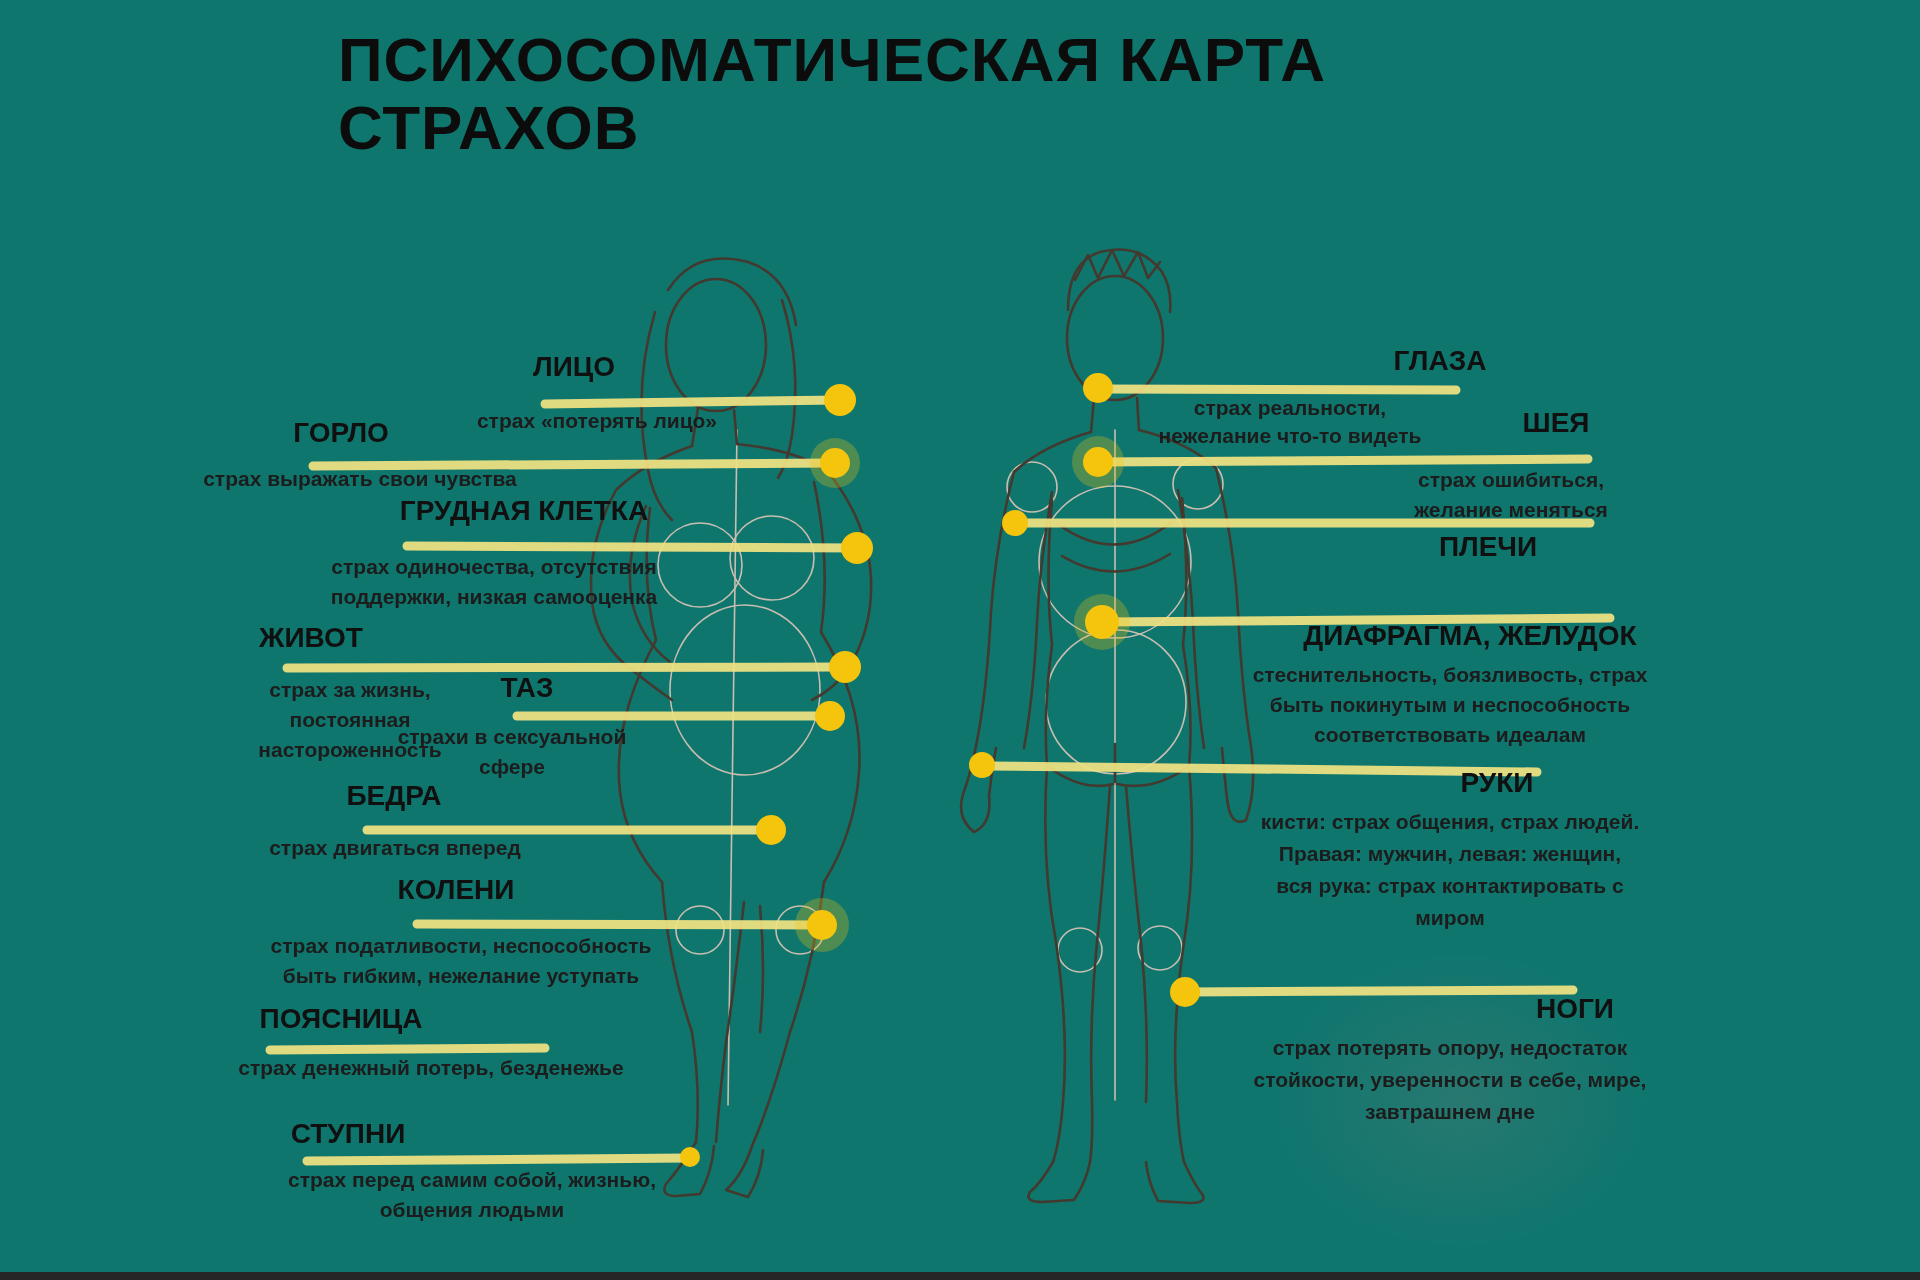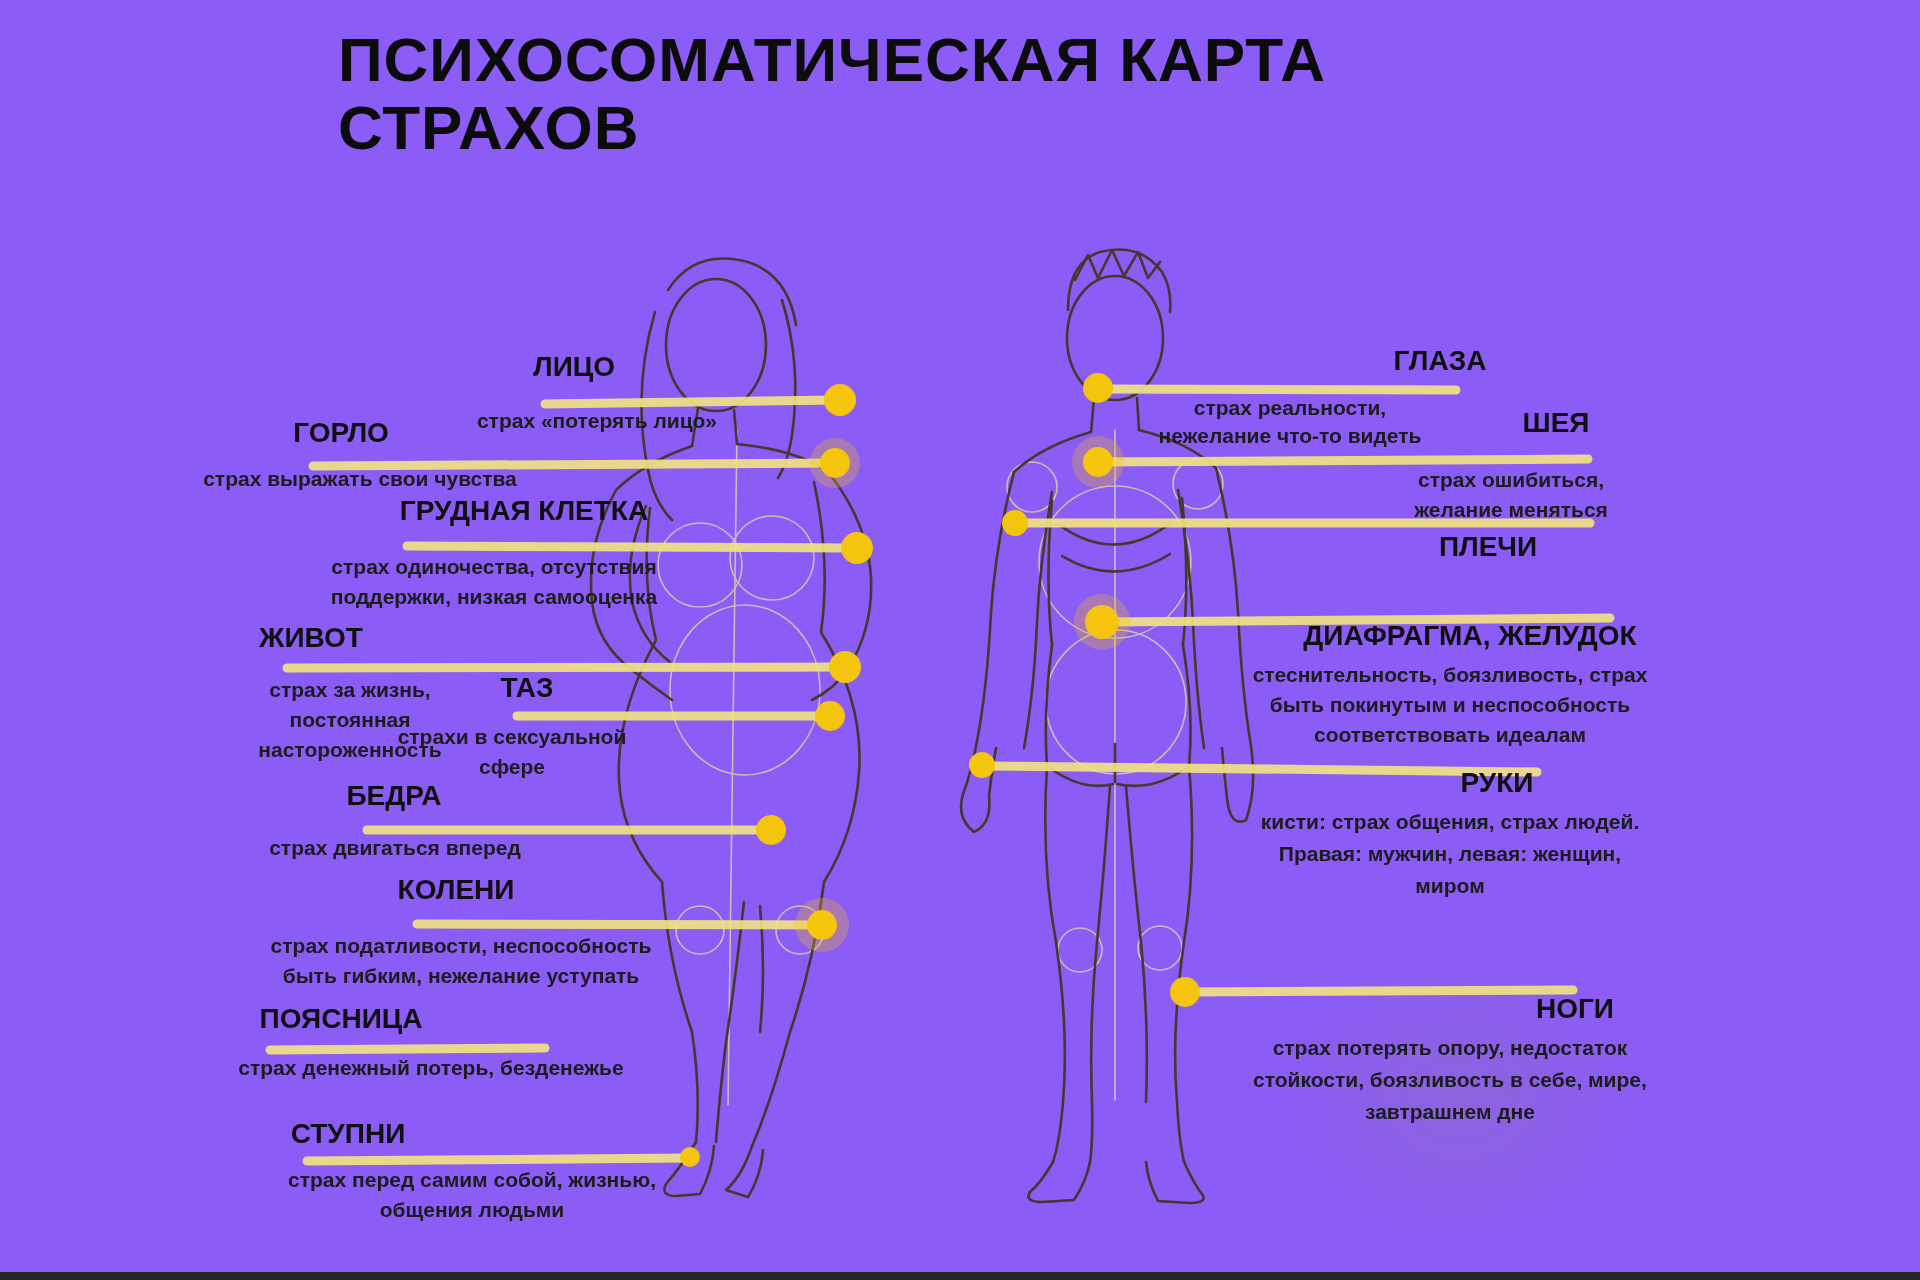--- a/index.html
+++ b/index.html
@@ -1,16 +1,16 @@
 <!DOCTYPE html>
 <html lang="ru"><head>
 <meta charset="utf-8">
 <style>
   html,body{margin:0;padding:0;background:#ffffff;}
-  #canvas{position:relative;width:1920px;height:1280px;background:#8b5cf6;overflow:hidden;
+  #canvas{position:relative;width:1920px;height:1280px;background:#0f766e;overflow:hidden;
           font-family:"Liberation Sans", sans-serif;}
   #figures-svg{position:absolute;left:0;top:0;z-index:1;}
   .btitle{position:absolute;z-index:3;font-weight:700;font-size:28px;color:#101010;
           text-align:center;line-height:1.05;}
   .bdesc{position:absolute;z-index:3;font-weight:700;font-size:21px;line-height:30px;
          color:#1c1c1c;text-align:center;}
   #main-title{position:absolute;z-index:3;left:338px;top:26px;width:1000px;
               font-size:62px;font-weight:700;color:#0c0c0c;line-height:1.1;
               letter-spacing:1px;text-align:left;}
   
@@ -220,24 +220,25 @@
   <div class="bdesc" id="d-R3">
     <div>стеснительность, боязливость, страх</div>
     <div>быть покинутым и неспособность</div>
     <div>соответствовать идеалам</div>
   </div>
 
   <div class="btitle" id="t-R4">РУКИ</div>
   <div class="bdesc" id="d-R4">
     <div>кисти: страх общения, страх людей.</div>
     <div>Правая: мужчин, левая: женщин,</div>
+    <div>вся рука: страх контактировать с</div>
     <div>миром</div>
   </div>
 
   <div class="btitle" id="t-R5">НОГИ</div>
   <div class="bdesc" id="d-R5">
     <div>страх потерять опору, недостаток</div>
-    <div>стойкости, боязливость в себе, мире,</div>
+    <div>стойкости, уверенности в себе, мире,</div>
     <div>завтрашнем дне</div>
   </div>
 
   <div id="bottom-bar"></div>
 </div>
 
 </body></html>

